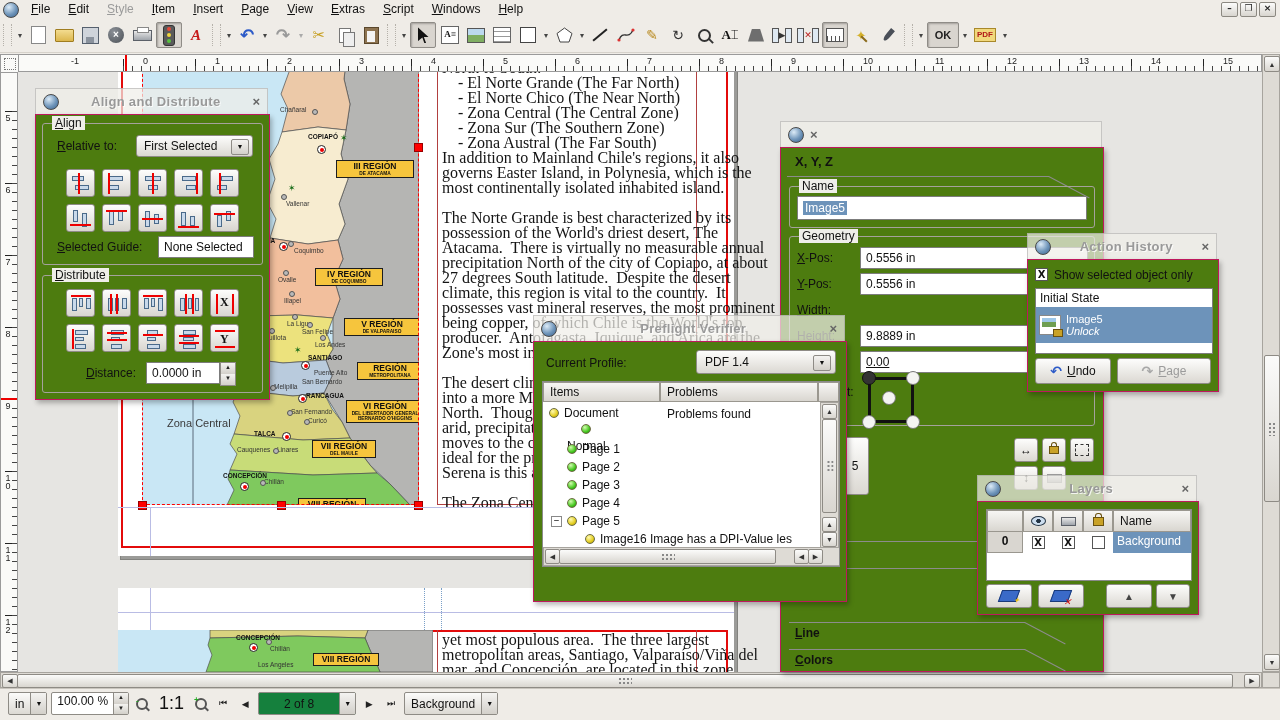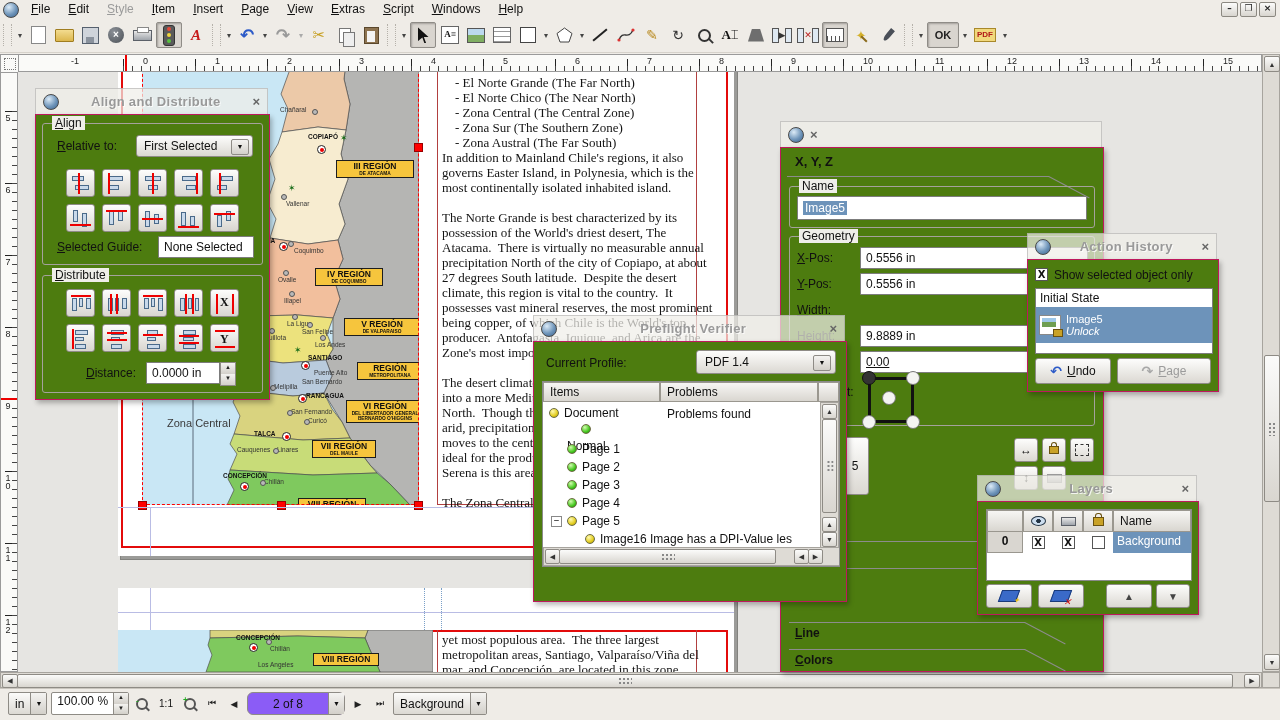--- a/index.html
+++ b/index.html
@@ -29,21 +29,21 @@
   .rnum{position:absolute;font-size:9px;color:#222;}
   .vnum{writing-mode:vertical-rl;text-orientation:upright;letter-spacing:-2px;}
   
   #canvas{left:18px;top:72px;width:1244px;height:600px;background:#e6e5e2;overflow:hidden;}
   .page{background:#fff;box-shadow:3px 3px 0 #9b9b98,3px 3px 0 1px #83837f;}
   .guideh{background:#b9bce4;height:1px;}
   .guidev{background:#b9bce4;width:1px;}
   .redrect{border:2px solid #e30b0b;}
   .handle{width:7px;height:7px;background:#f00;border:1px solid #900;position:absolute;}
   .tfborder{border-left:1px solid #b14040;border-right:1px solid #b14040;border-bottom:1px solid #b14040;}
-  .docline{position:absolute;white-space:pre;font-family:"Liberation Serif","DejaVu Serif",serif;font-size:13px;color:#141414;height:15px;line-height:15px;}
+  .docline{position:absolute;white-space:pre;font-family:"Liberation Serif","DejaVu Serif",serif;font-size:16px;color:#141414;height:15px;line-height:15px;}
   
   .mlabel{position:absolute;background:#f6c53d;border:1px solid #1d1d1d;text-align:center;color:#101010;font-weight:bold;line-height:1.05;padding:1px 2px;}
   .ml1{font-size:8.5px;} .ml2{font-size:4.8px;font-weight:bold;}
   .city{position:absolute;font-size:6.5px;color:#333;white-space:nowrap;}
   .city.cap{font-weight:bold;color:#111;}
   .cdot{position:absolute;width:4px;height:4px;border-radius:50%;background:#b9b9b9;border:1px solid #555;}
   .rdot{position:absolute;width:7px;height:7px;border-radius:50%;background:#fff;border:1px solid #222;}
   .rdot::after{content:"";position:absolute;left:1.5px;top:1.5px;width:4px;height:4px;border-radius:50%;background:#e00;}
   .star{position:absolute;color:#166b16;font-size:9px;line-height:9px;}
   
@@ -51,21 +51,21 @@
   .sbthumb{background:linear-gradient(#fbfbfa,#d9d6d0);border:1px solid #8e8b85;border-radius:2px;position:absolute;}
   .sbarrow{position:absolute;background:linear-gradient(#fbfbfa,#d9d6d0);border:1px solid #8e8b85;border-radius:2px;
            display:flex;align-items:center;justify-content:center;font-size:7px;color:#333;}
   .grip{position:absolute;left:50%;top:50%;width:14px;height:8px;transform:translate(-50%,-50%);
         background-image:radial-gradient(circle,#888 0.8px,transparent 1px);background-size:4px 4px;}
   
   #statusbar{left:0;top:688px;width:1280px;height:30px;background:#efece7;border-top:1px solid #c9c5be;display:flex;align-items:center;gap:4px;padding-left:8px;box-sizing:border-box;}
   .combo{height:21px;display:flex;align-items:center;border:1px solid #8e8b85;border-radius:2px;background:linear-gradient(#fbfbfa,#dcd9d3);}
   .combo .val{padding:0 6px;font-size:12px;}
   .combo .arr{width:15px;height:100%;border-left:1px solid #8e8b85;display:flex;align-items:center;justify-content:center;font-size:7px;background:linear-gradient(#f4f3f1,#d3d0ca);}
-  .combo.white{background:#8b5cf6;border-radius:6px;}
+  .combo.white{background:#15803d;}
   .spinbox{height:21px;display:flex;border:1px solid #8e8b85;background:#fff;border-radius:2px;}
   .spinbox .val{padding:1px 5px;font-size:12px;}
   .spincol{width:14px;display:flex;flex-direction:column;border-left:1px solid #8e8b85;}
   .spincol div{flex:1;font-size:6px;line-height:9px;text-align:center;background:linear-gradient(#f4f3f1,#d3d0ca);color:#222;}
   .navbtn{width:18px;height:18px;display:flex;align-items:center;justify-content:center;font-size:9px;color:#222;}
   
   .ptitle{position:absolute;height:26px;background:rgba(240,238,233,.72);display:flex;align-items:center;padding:0 7px;gap:6px;box-sizing:border-box;border:1px solid rgba(150,150,150,.45);border-bottom:none;}
   .ptitle .t{flex:1;text-align:center;font-weight:bold;color:#999;font-size:13px;text-shadow:1px 1px 0 rgba(255,255,255,.8);letter-spacing:.3px;white-space:nowrap;overflow:hidden;}
   .pclose{color:#666;font-weight:bold;font-size:13px;line-height:13px;}
   .globe{width:14px;height:14px;border-radius:50%;background:radial-gradient(circle at 35% 30%,#dcebf7,#6f95ba 55%,#39618c);border:1px solid #4a4a4a;flex:0 0 auto;}
@@ -481,21 +481,21 @@
           <div>▲</div>
           <div>▼</div>
         </span>
       </span>
     <span class="navbtn">
         <span style="width:8px;height:8px;border:2px solid #555;border-radius:50%;position:relative;">
           <span style="position:absolute;left:7px;top:8px;width:5px;height:2px;background:#555;transform:rotate(45deg);"></span>
           <span style="position:absolute;left:-2px;top:-4px;color:#2a2;font:bold 8px sans-serif;">-</span>
         </span>
       </span>
-    <span style="font-size:10px;padding:0 4px;">1:1</span>
+    <span style="font-size:18px;padding:0 4px;">1:1</span>
     <span class="navbtn">
         <span style="width:8px;height:8px;border:2px solid #555;border-radius:50%;position:relative;">
           <span style="position:absolute;left:7px;top:8px;width:5px;height:2px;background:#555;transform:rotate(45deg);"></span>
           <span style="position:absolute;left:-3px;top:-5px;color:#2a2;font:bold 8px sans-serif;">+</span>
         </span>
       </span>
     <span class="navbtn">⏮</span>
     <span class="navbtn">◀</span>
     <span class="combo white" style="width:96px;">
         <span class="val" style="flex:1;text-align:center;">2 of 8</span>

